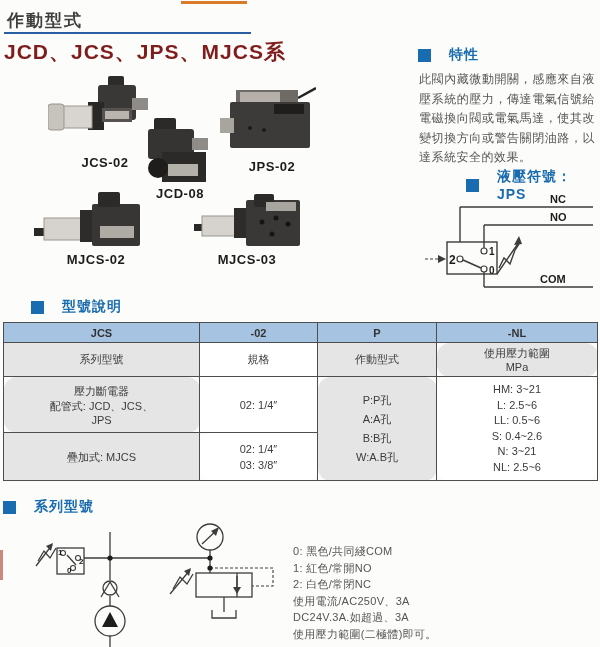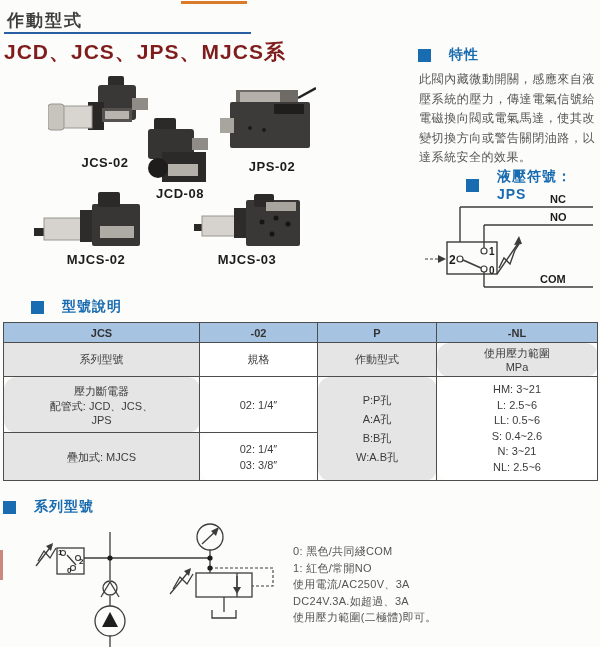--- a/index.html
+++ b/index.html
@@ -259,18 +259,19 @@
       <circle cx="58" cy="50" r="2.5"></circle>
     </g>
     <text x="43" y="37" font-size="8" font-weight="bold" fill="#1c1c1c">1</text>
     <text x="64" y="46" font-size="8" font-weight="bold" fill="#1c1c1c">2</text>
     <text x="52" y="55" font-size="8" font-weight="bold" fill="#1c1c1c">0</text>
   </svg>
 
   <div class="notes">
     <div>0: 黑色/共同綫COM</div>
     <div>1: 紅色/常開NO</div>
+    <div>2: 白色/常閉NC</div>
     <div>使用電流/AC250V、3A</div>
     <div>DC24V.3A.如超過、3A</div>
     <div>使用壓力範圍(二極體)即可。</div>
   </div>
 
 </div>
 
 </body></html>

